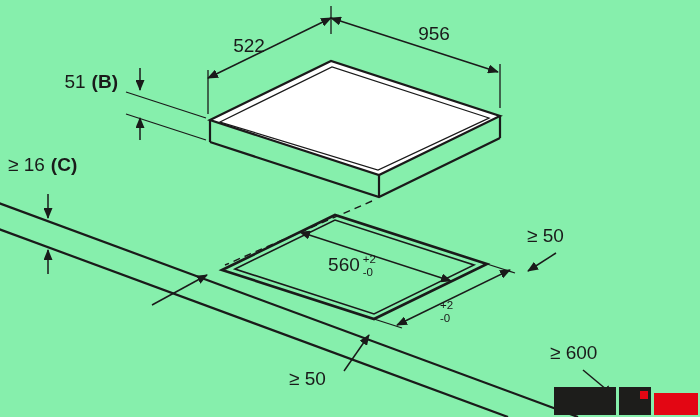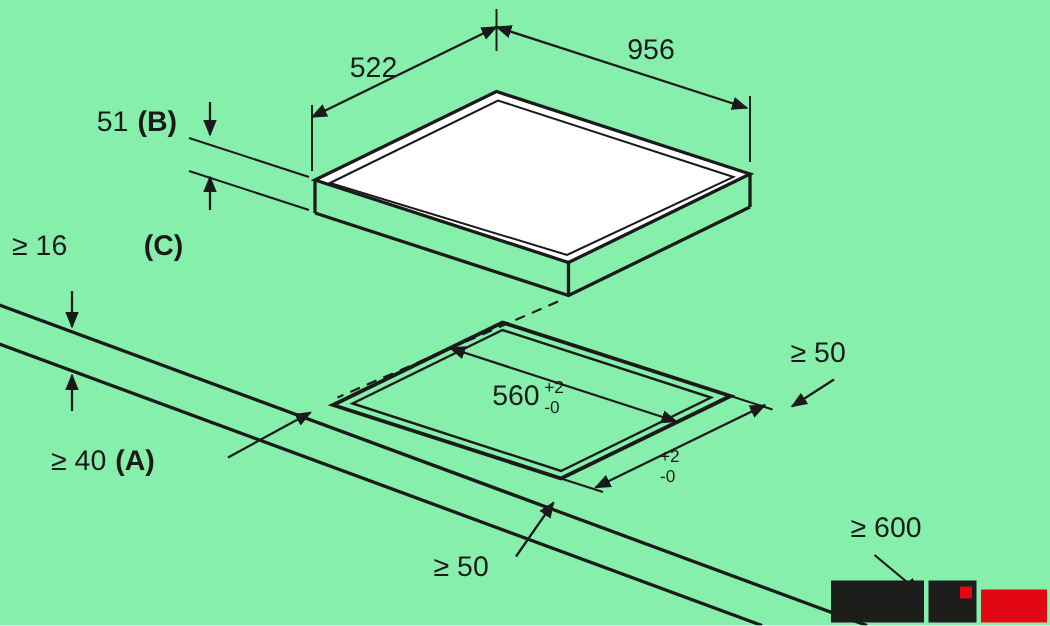--- a/index.html
+++ b/index.html
@@ -101,50 +101,46 @@
 
   <div class="lbl center" style="left:434px;top:24px;">
     <span>956</span>
   </div>
 
   <div class="lbl right" style="left:118px;top:72px;align-items:center;">
     <span>51</span>
     <span class="b">(B)</span>
   </div>
 
-  <div class="lbl" style="left:8px;top:155px;gap:45px;">
+  <div class="lbl" style="left:8px;top:155px;">
     <span>≥ 16</span>
     <span class="b">(C)</span>
   </div>
 
-  <div class="lbl" style="left:34px;top:298px;">
-    <span>≥ 40</span>
-    <span class="b">(A)</span>
-  </div>
 
   <div class="lbl center" style="left:352px;top:255px;">
     <span>560</span>
     <span class="tol">
       <span>+2</span>
       <span>-0</span>
     </span>
   </div>
 
   <div class="lbl" style="left:437px;top:301px;">
     <span class="tol">
       <span>+2</span>
       <span>-0</span>
     </span>
   </div>
 
   <div class="lbl" style="left:527px;top:226px;">
     <span>≥ 50</span>
   </div>
 
-  <div class="lbl" style="left:567px;top:343px;">
+  <div class="lbl" style="left:550px;top:343px;">
     <span>≥ 600</span>
   </div>
 
   <div class="lbl" style="left:289px;top:369px;">
     <span>≥ 50</span>
   </div>
 
   <div class="logo">
     <div class="blk d1"></div>
     <div class="blk d2"></div>

